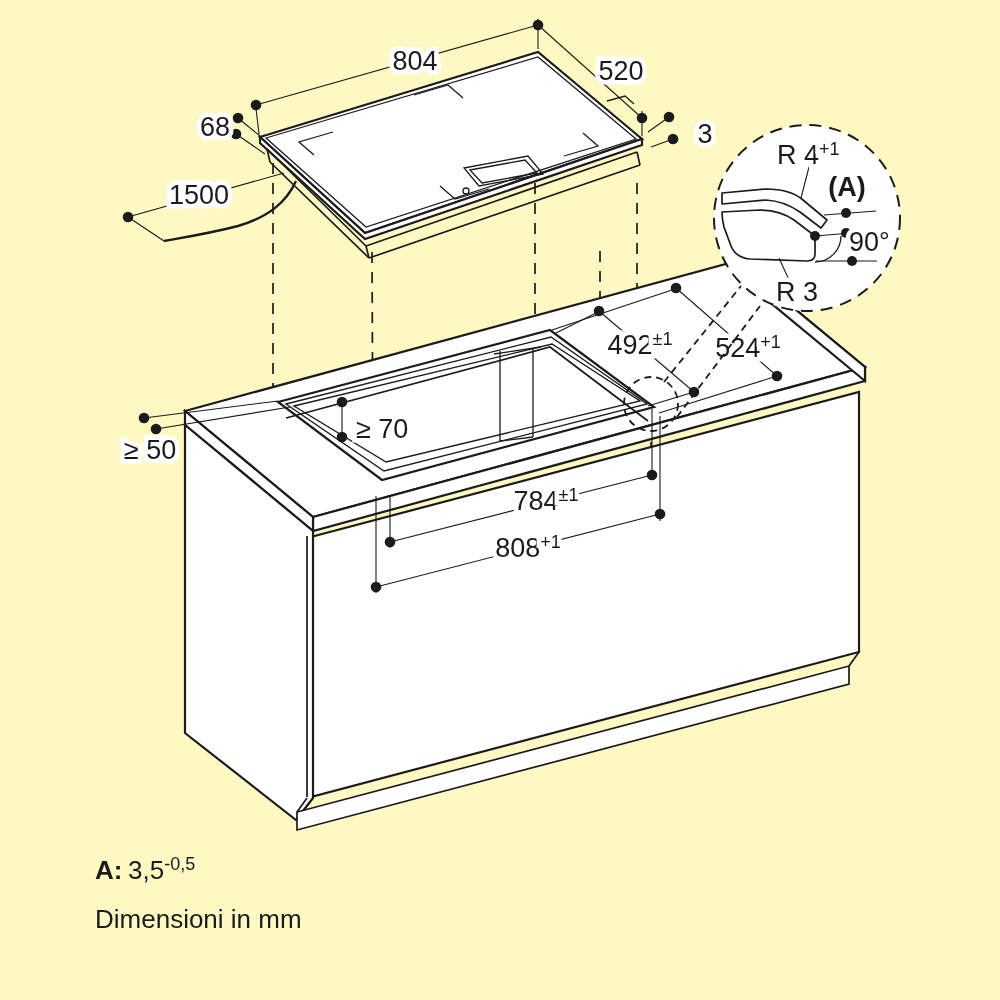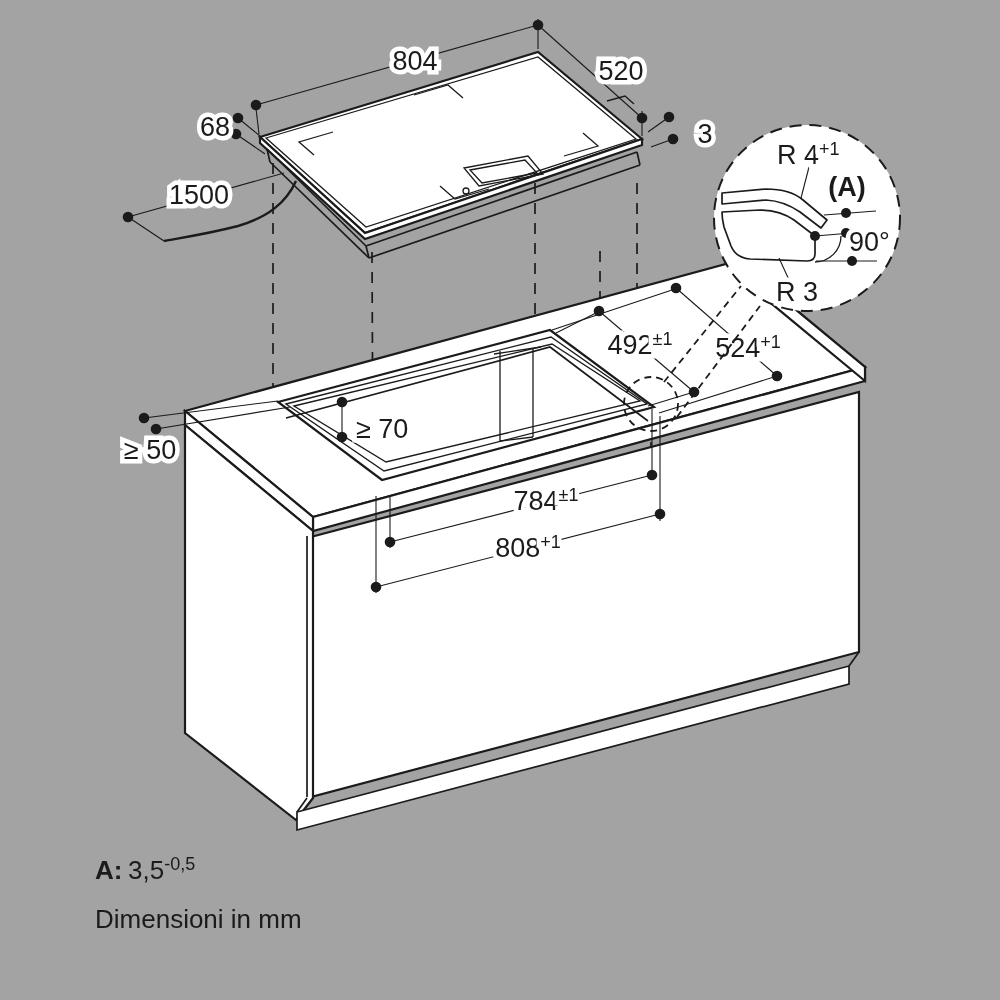--- a/index.html
+++ b/index.html
@@ -1,16 +1,16 @@
 <!DOCTYPE html>
 <html><head>
 <meta charset="utf-8">
 <style>
   html,body{margin:0;padding:0;background:#fff;}
-  #stage{position:relative;width:1000px;height:1000px;background:#a3a3a3;overflow:hidden;}
+  #stage{position:relative;width:1000px;height:1000px;background:#fef9c3;overflow:hidden;}
   svg{display:block;font-family:"Liberation Sans", sans-serif;}
   .ln{stroke:#1b1b1b;fill:none;}
   .thick{stroke-width:2.2;}
   .med{stroke-width:1.7;}
   .thin{stroke-width:1.3;}
   .dim{stroke-width:1.1;}
   .white{fill:#ffffff;}
   .dash{stroke-dasharray:11 9;stroke-width:1.7;}
   .cdash{stroke-dasharray:12 8;stroke-width:2;}
   .sdash{stroke-dasharray:7 5;stroke-width:1.8;}

